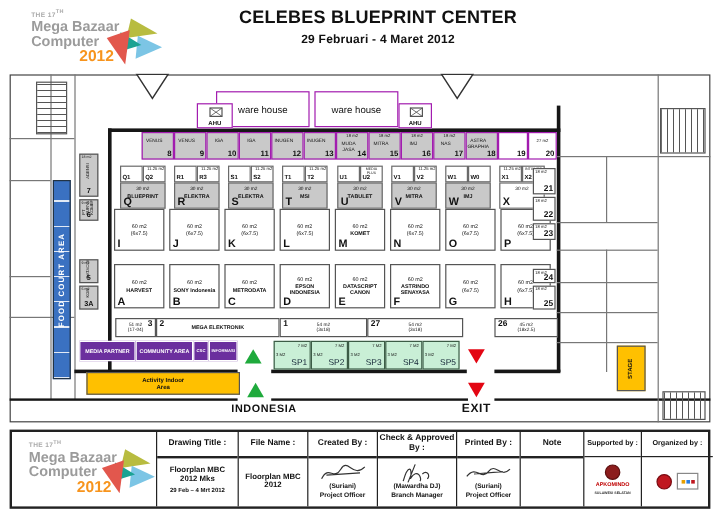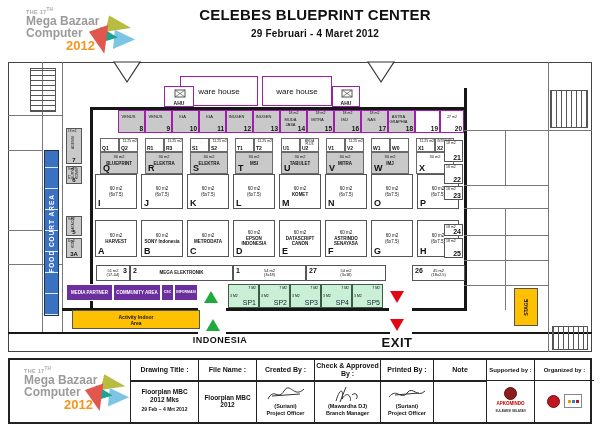--- a/index.html
+++ b/index.html
@@ -574,21 +574,21 @@
 
     <div class="abs cent" style="left:72px;top:310px;width:128px;height:19px;background:#ffc000;border:1px solid #555;box-sizing:border-box;font-size:5px;font-weight:bold;line-height:6px">
       <span><span>Activity Indoor</span><br><span>Area</span></span>
     </div>
 
     <div class="tri-up" style="left:204px;top:291px"></div>
     <div class="tri-up" style="left:206px;top:319px"></div>
     <div class="abs" style="left:180px;top:335px;width:80px;text-align:center;font-weight:bold;font-size:9px;letter-spacing:.5px">INDONESIA</div>
     <div class="tri-down" style="left:390px;top:291px"></div>
     <div class="tri-down" style="left:390px;top:319px"></div>
-    <div class="abs" style="left:370px;top:335px;width:54px;text-align:center;font-weight:bold;font-size:13px;letter-spacing:.5px">EXIT</div>
+    <div class="abs" style="left:370px;top:335px;width:54px;text-align:center;font-weight:bold;font-size:10px;letter-spacing:.5px">EXIT</div>
 
     <div class="rb" style="top:140px;height:22px">
         <span class="sz">18 m2</span>
         <span class="no">21</span>
       </div>
     <div class="rb" style="top:164px;height:20px">
         <span class="sz">18 m2</span>
         <span class="no">22</span>
       </div>
     <div class="rb" style="top:186px;height:14px">

